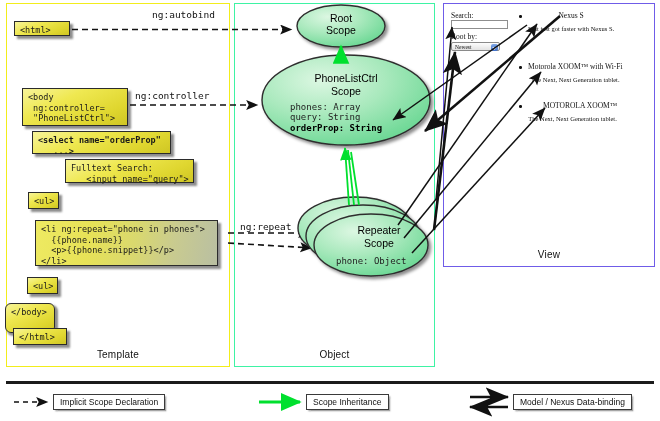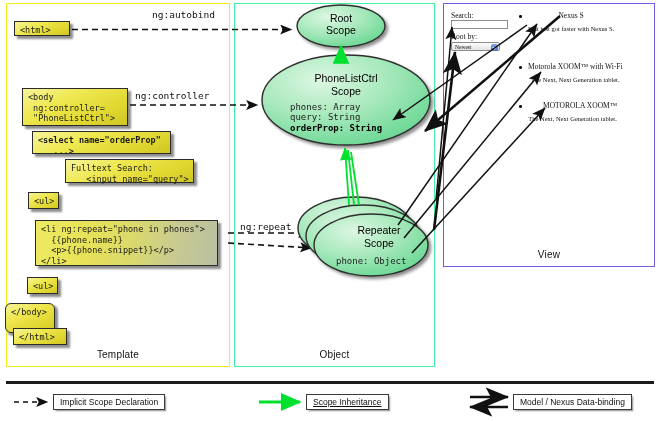--- a/index.html
+++ b/index.html
@@ -231,16 +231,16 @@
     </g>
     <g>
       <line x1="470" y1="397" x2="508" y2="397" stroke="#111" stroke-width="2.6" marker-end="url(#abk2)"></line>
       <line x1="508" y1="407" x2="470" y2="407" stroke="#111" stroke-width="2.6" marker-end="url(#abk2)"></line>
     </g>
   </svg>
 
   <div id="legend-rule"></div>
 
   <div class="legend-box" style="left:53px;top:394px;">Implicit Scope Declaration</div>
-  <div class="legend-box" style="left:306px;top:394px;text-decoration:underline;">Scope Inheritance</div>
+  <div class="legend-box" style="left:306px;top:394px;">Scope Inheritance</div>
   <div class="legend-box" style="left:513px;top:394px;">Model / Nexus Data-binding</div>
 
 </div>
 
 </body></html>

